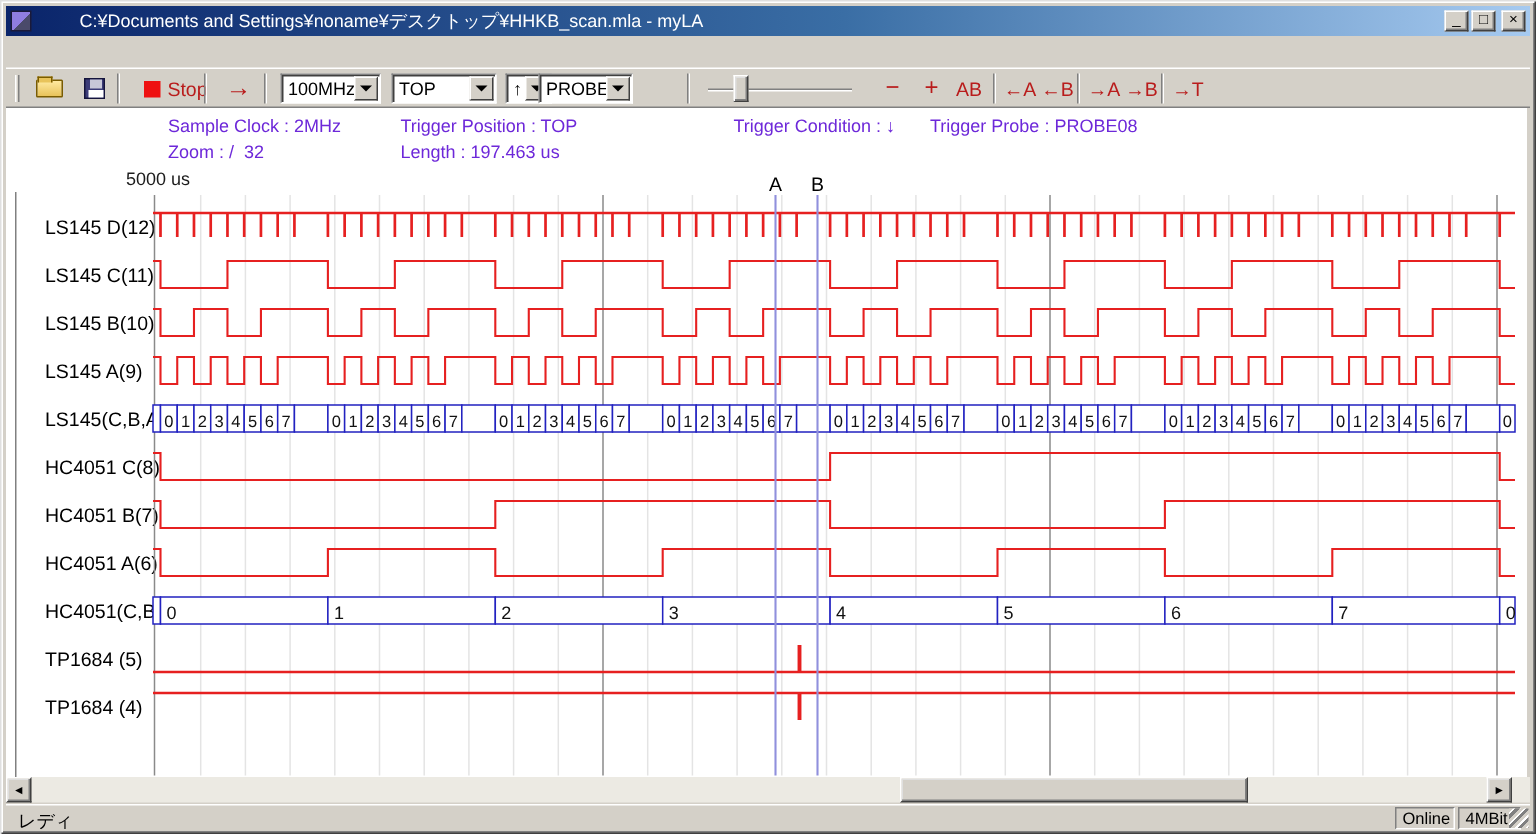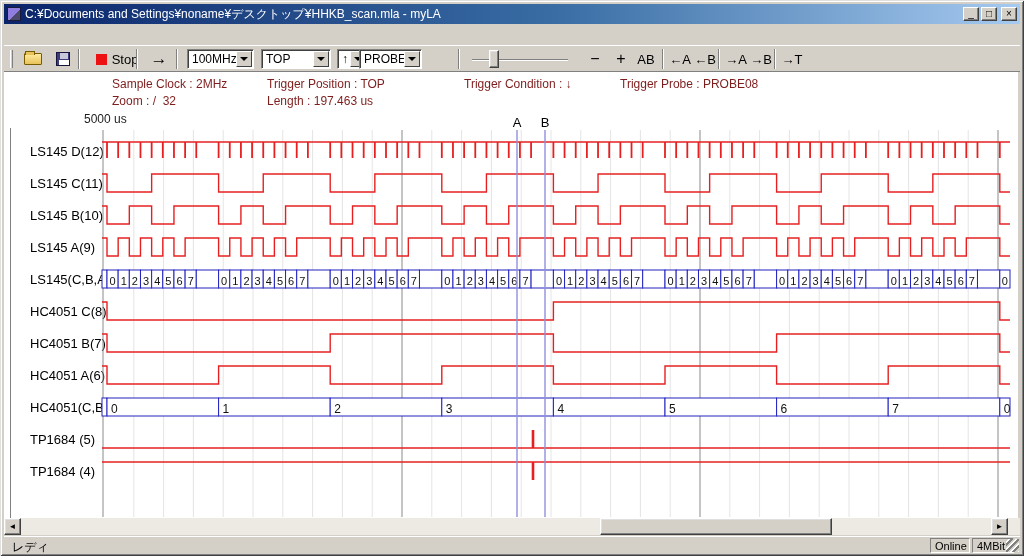--- a/index.html
+++ b/index.html
@@ -6,42 +6,42 @@
   *{box-sizing:border-box;}
   .win{
     position:relative;width:1024px;height:556px;background:#d4d0c8;overflow:hidden;
     font-family:"Liberation Sans",sans-serif;
     box-shadow: inset 1px 1px 0 #dfdfdf, inset -1px -1px 0 #404040,
                 inset 2px 2px 0 #ffffff, inset -2px -2px 0 #808080;
   }
   
   .titlebar{position:absolute;left:4px;top:4px;right:4px;height:20px;
     background:linear-gradient(to right,#0a246a,#3a6ea5 55%,#a6caf0);
-    display:flex;align-items:center;padding:0 3px;}
+    display:flex;align-items:center;padding:0 3px;gap:28px;}
   .title-icon{width:14px;height:14px;margin-right:4px;flex:0 0 auto;
     background:linear-gradient(135deg,#8f7de0 0 55%,#4a4a6a 55%);
     border:1px solid #1a1a3a;}
   .title-text{color:#fff;font-size:12px;white-space:nowrap;overflow:hidden;flex:1;}
   .winbtns{display:flex;gap:2px;flex:0 0 auto;}
   .winbtn{width:16px;height:14px;background:#d4d0c8;font-size:10px;line-height:12px;
     text-align:center;color:#000;
     border:1px solid;border-color:#fff #404040 #404040 #fff;
     box-shadow:inset -1px -1px 0 #808080;}
   .winbtn.close{margin-left:2px;}
   
   .menubar{position:absolute;left:4px;top:24px;right:4px;height:21px;
     display:flex;align-items:center;padding-left:4px;font-size:13px;color:#000;}
   .menu-item{padding:2px 9px;}
   
   .toolbar{position:absolute;left:4px;top:45px;right:4px;height:27px;
     border-top:1px solid #fff;border-bottom:1px solid #808080;}
   .toolbar>*{position:absolute;top:2px;}
   .tgrip{left:6px;top:4px;width:3px;height:18px;border-left:1px solid #fff;border-right:1px solid #808080;}
   .tsep{width:2px;height:20px;top:3px;border-left:1px solid #808080;border-right:1px solid #fff;}
-  .tool-btn{height:22px;display:flex;align-items:center;justify-content:center;background:transparent;border:none;padding:0 3px;font-size:13px;color:#000000;font-family:"Liberation Sans",sans-serif;}
+  .tool-btn{height:22px;display:flex;align-items:center;justify-content:center;background:transparent;border:none;padding:0 3px;font-size:13px;color:#b91c1c;font-family:"Liberation Sans",sans-serif;}
   .icon-open{left:16px;width:26px;}
   .icon-save{left:46px;width:26px;}
   .folder{position:relative;width:18px;height:12px;background:linear-gradient(#ffe9a0,#e8c35a);border:1px solid #7a5c00;border-radius:1px;}
   .folder:before{content:"";position:absolute;left:0;top:-3px;width:8px;height:3px;background:#e8c35a;border:1px solid #7a5c00;border-bottom:none;}
   .floppy{position:relative;width:14px;height:14px;background:#3c3c78;border:1px solid #14143c;}
   .floppy:before{content:"";position:absolute;left:3px;top:0;width:8px;height:6px;background:#c8c8d8;}
   .floppy:after{content:"";position:absolute;left:2px;bottom:0;width:10px;height:5px;background:#fff;}
   .stop-btn{left:86px;width:54px;}
   .stop-square{width:11px;height:11px;background:#ee1111;margin-right:5px;flex:0 0 auto;}
   .run-btn{left:142px;width:26px;font-size:17px;font-weight:bold;}
@@ -56,21 +56,21 @@
   .b-minus{left:580px;width:22px;font-size:16px;}
   .b-plus{left:606px;width:22px;font-size:16px;}
   .b-ab{left:630px;width:24px;}
   .sep1{left:74px;} .sep2{left:132px;} .sep3{left:172px;} .sep4{left:454px;}
   .sep6{left:658px;} .sep7{left:714px;} .sep8{left:770px;}
   .b-ga{left:664px;width:24px;} .b-gb{left:689px;width:24px;}
   .b-sa{left:720px;width:24px;} .b-sb{left:745px;width:24px;}
   .b-gt{left:776px;width:24px;}
   
   .content{position:absolute;left:4px;top:72px;width:1014px;height:446px;background:#fff;}
-  .info-label{position:absolute;font-size:12px;color:#7f1d1d;white-space:pre;}
+  .info-label{position:absolute;font-size:12px;color:#6d28d9;white-space:pre;}
   .scale-label{position:absolute;left:84px;top:112px;font-size:12px;color:#1c1c1c;}
   .chlabel{position:absolute;left:30px;font-size:13px;color:#000;white-space:nowrap;}
   .pane-groove{position:absolute;left:10px;top:128px;width:2px;height:390px;border-left:1px solid #808080;border-right:1px solid #fff;}
   #plot{position:absolute;left:0;top:0;width:1024px;height:556px;}
   
   .hscroll{position:absolute;left:4px;top:518px;width:1016px;height:17px;background:#eceae3;}
   .sb-btn{position:absolute;top:0;width:17px;height:17px;background:#d4d0c8;border:1px solid;border-color:#fff #404040 #404040 #fff;box-shadow:inset -1px -1px 0 #808080,inset 1px 1px 0 #dfdfdf;
     font-size:8px;line-height:15px;text-align:center;color:#000;}
   .sb-left{left:0;} .sb-right{right:12px;}
   .sb-thumb{position:absolute;left:596px;top:0;width:232px;height:17px;background:#d4d0c8;border:1px solid;border-color:#fff #404040 #404040 #fff;box-shadow:inset -1px -1px 0 #808080,inset 1px 1px 0 #dfdfdf;}
@@ -153,21 +153,21 @@
     <div class="tsep sep8"></div>
     <div class="tool-btn b-gt">→T</div>
   </div>
 
   <div class="content"></div>
 
   <span class="info-label" style="left:112px;top:77px">Sample Clock : 2MHz</span>
   <span class="info-label" style="left:112px;top:94px">Zoom : /  32</span>
   <span class="info-label" style="left:267px;top:77px">Trigger Position : TOP</span>
   <span class="info-label" style="left:267px;top:94px">Length : 197.463 us</span>
-  <span class="info-label" style="left:464px;top:77px">Trigger Condition : ↓</span>
+  <span class="info-label" style="left:489px;top:77px">Trigger Condition : ↓</span>
   <span class="info-label" style="left:620px;top:77px">Trigger Probe : PROBE08</span>
   <span class="scale-label">5000 us</span>
 
   <div class="pane-groove"></div>
   <div>
       <div class="chlabel" style="top: 144px;">LS145 D(12)</div>
       <div class="chlabel" style="top: 176px;">LS145 C(11)</div>
       <div class="chlabel" style="top: 208px;">LS145 B(10)</div>
       <div class="chlabel" style="top: 240px;">LS145 A(9)</div>
       <div class="chlabel" style="top: 272px;">LS145(C,B,A)</div>

